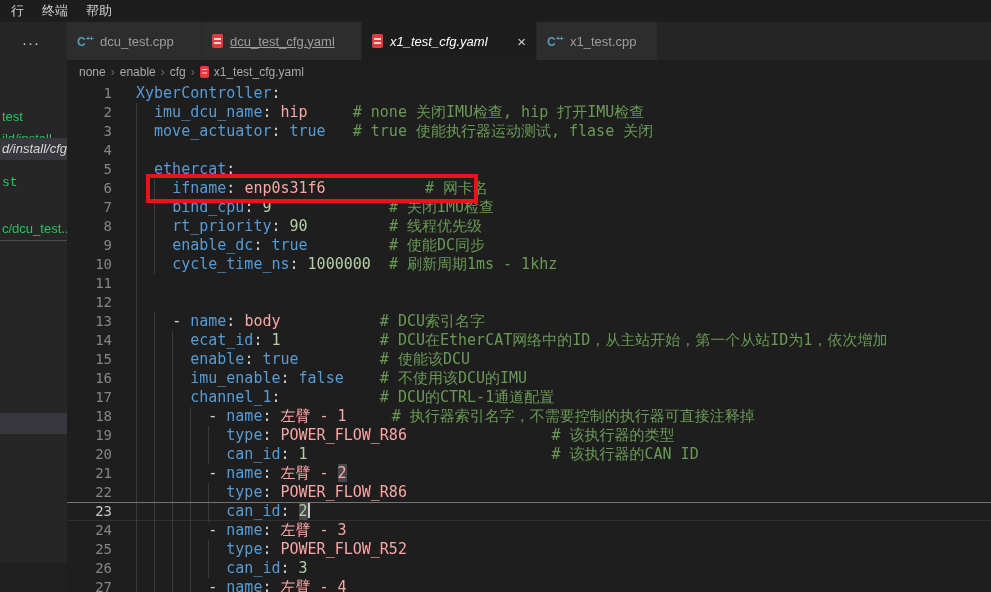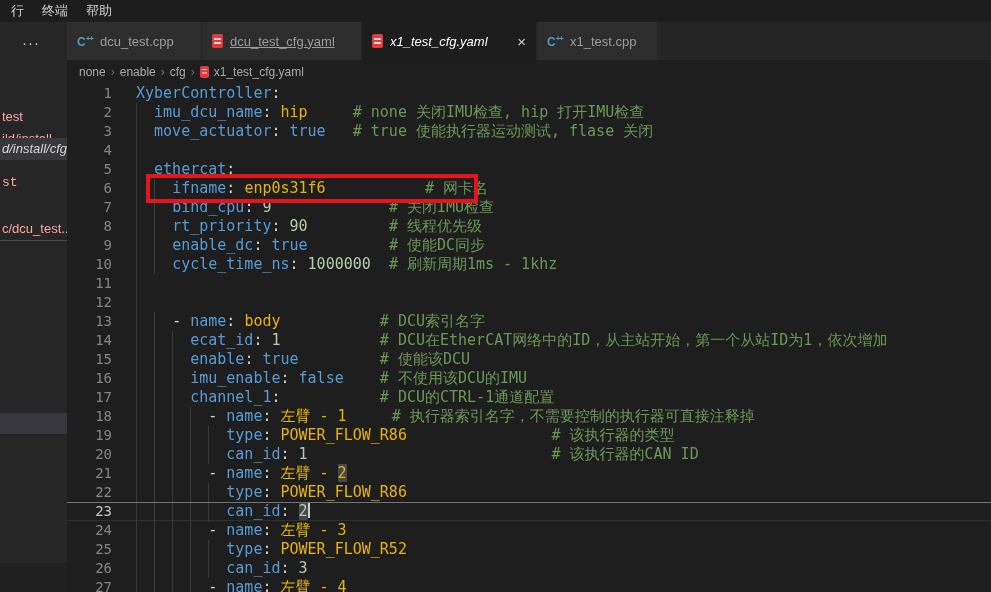--- a/index.html
+++ b/index.html
@@ -11,21 +11,21 @@
   }
   
   .menubar { height:22px; background:#1d1d1d; display:flex; align-items:center; padding-left:2px; }
   .menu-item { color:#d0d0d0; font-size:13px; padding:0 9px; line-height:22px; cursor:default; }
   
   .main { position:absolute; top:22px; left:0; right:0; bottom:0; display:flex; }
   
   .sidebar { position:relative; width:67px; flex:none; background:#262627; overflow:hidden; }
   .sb-more { position:absolute; top:12px; left:22px; color:#cfcfcf; font-size:15px; letter-spacing:1px; cursor:pointer; }
   .sb-item { position:absolute; left:0; width:100%; height:22px; line-height:22px;
-             color:#fca5a5; font-size:13px; padding-left:2px; white-space:nowrap; overflow:hidden; }
+             color:#22c55e; font-size:13px; padding-left:2px; white-space:nowrap; overflow:hidden; }
   .sb-item.selected { background:#37373d; font-style:italic; color:#d8d8d8; }
   .sb-sep { position:absolute; left:0; width:100%; height:1px; background:#4a4a4a; }
   .sb-band { position:absolute; left:0; width:100%; height:21px; background:#37373d; }
   .sb-footer { position:absolute; left:0; width:100%; bottom:0; height:29px; background:#202021; }
   
   .editor-col { position:relative; flex:1; background:#1e1e1e; overflow:hidden; }
   
   .tabbar { height:38px; background:#252526; display:flex; align-items:stretch; }
   .tab { display:flex; align-items:center; padding:0 10px; background:#2d2d2d;
          border-right:1px solid #252526; color:#9d9d9d; font-size:13px; cursor:pointer; flex:none; }
@@ -50,21 +50,21 @@
   .code { position:absolute; top:62px; left:0; right:0; bottom:-20px;
           font-family:"DejaVu Sans Mono", monospace; font-size:15px; }
   .line { position:relative; height:19px; line-height:19px; white-space:pre; display:flex; }
   .line.current { border-top:1px solid #737373; border-bottom:1px solid #303031; line-height:17px; }
   .gutter { flex:none; width:45px; text-align:right; color:#858585; font-size:14px; }
   .line.current .gutter { color:#c6c6c6; }
   .ltext { margin-left:24px; position:relative; z-index:1; }
   .guide { position:absolute; top:0; width:1px; height:19px; background:#3a3a3a; z-index:0; }
   .tk-k { color:#569cd6; }
   .tk-p { color:#d4d4d4; }
-  .tk-s { color:#eab308; }
+  .tk-s { color:#fca5a5; }
   .tk-n { color:#b5cea8; }
   .tk-b { color:#569cd6; }
   .tk-c { color:#6a9955; }
   .hl   { background:rgba(95,99,104,0.62); border-radius:1px; }
   .cursor { display:inline-block; width:2px; height:15px; background:#cfcfcf; vertical-align:-2px; }
   
   .annotation { position:absolute; left:146px; top:174px; width:332px; height:29px;
                 border:4px solid #e8141c; z-index:6; pointer-events:none; }
 </style>
 </head>

